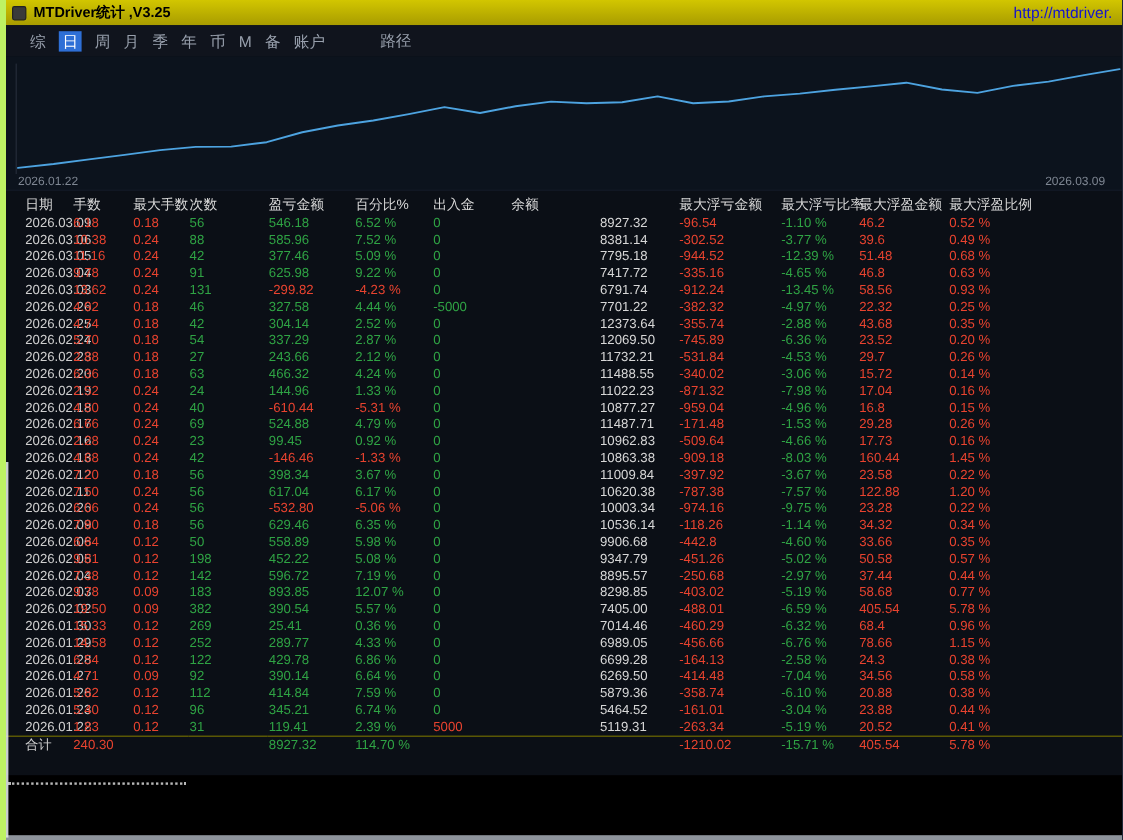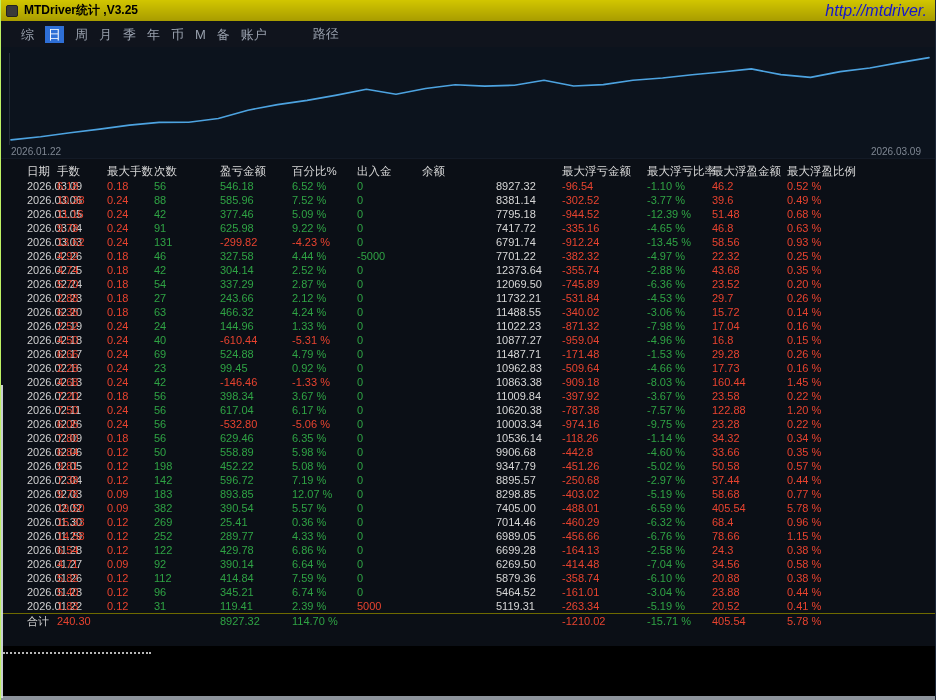--- a/index.html
+++ b/index.html
@@ -1,44 +1,44 @@
 <!DOCTYPE html>
 <html><head>
 <meta charset="utf-8">
 <style>
   html,body{margin:0;padding:0;width:936px;height:700px;overflow:hidden;background:#05070a;}
   *{box-sizing:border-box;}
   .window{position:relative;width:936px;height:700px;background:#0b0f16;
           font-family:"Liberation Sans","DejaVu Sans",sans-serif;overflow:hidden;
-          border-left:1px solid #bef264;border-right:1px solid #1e2838;}
+          border-left:5px solid #bef264;border-right:1px solid #1e2838;}
   
   .titlebar{height:21px;background:linear-gradient(#d2c600,#a89c00);display:flex;align-items:center;
             padding:0 8px 0 5px;}
   .app-icon{width:12px;height:12px;background:#3a3a3a;border:1px solid #222;border-radius:2px;margin-right:6px;flex:0 0 auto;}
   .title{color:#000;font-size:12px;font-weight:bold;white-space:nowrap;}
-  .weblink{margin-left:auto;color:#1515cd;font-size:16px;text-decoration:none;white-space:nowrap;cursor:pointer;font-style:italic;}
+  .weblink{margin-left:auto;color:#1515cd;font-size:13px;text-decoration:none;white-space:nowrap;cursor:pointer;}
   
   .menubar{height:26px;background:#10141d;display:flex;align-items:center;padding-left:20px;}
   #menu-items{display:flex;align-items:center;gap:11px;}
   .mi{color:#98a0ad;font-size:13px;cursor:pointer;line-height:17px;}
   .mi.active{background:#2e6fd6;color:#fff;padding:0 3px;}
   .path-btn{color:#98a0ad;font-size:13px;margin-left:46px;cursor:pointer;text-align:right;}
   
   .chart{position:relative;height:112px;background:#0c131d;border-bottom:1px solid #131a26;}
   .chart svg{position:absolute;left:0;top:0;}
   .chart .axis-left{position:absolute;left:8px;top:6px;width:1px;height:92px;background:#3a4250;opacity:.55;}
   .xlabel{position:absolute;bottom:1px;font-size:10px;color:#7f8793;}
   .xlabel.left{left:10px;}
   .xlabel.right{right:14px;}
   
   table{border-collapse:collapse;table-layout:fixed;width:936px;margin-top:4px;}
   th,td{font-size:11px;font-weight:normal;text-align:left;padding:0 0 0 1px;height:14px;line-height:14px;
         white-space:nowrap;overflow:visible;}
   th{color:#d8d8d8;font-size:11.5px;height:16px;line-height:16px;}
-  th.first,td.first{padding-left:26px;}
+  th.first,td.first{padding-left:16px;}
   td.balpad{padding-left:75px;}
   tr.total td{border-top:1px solid #6e6a00;color-scheme:dark;}
   .c-red{color:#e8432f;}
   .c-green{color:#2fa344;}
   .c-white{color:#d7d7d7;}
   .c-date{color:#cfcfcf;}
   
   .bottom-strip{position:absolute;left:0;right:0;top:646px;height:54px;background:#000;}
   .bottom-strip .gray-edge{position:absolute;left:0;right:0;bottom:0;height:4px;background:#8e949c;}
   .focus-dashes{position:absolute;left:2px;top:6px;width:148px;border-top:2px dotted #d8d8d8;opacity:.85;}

